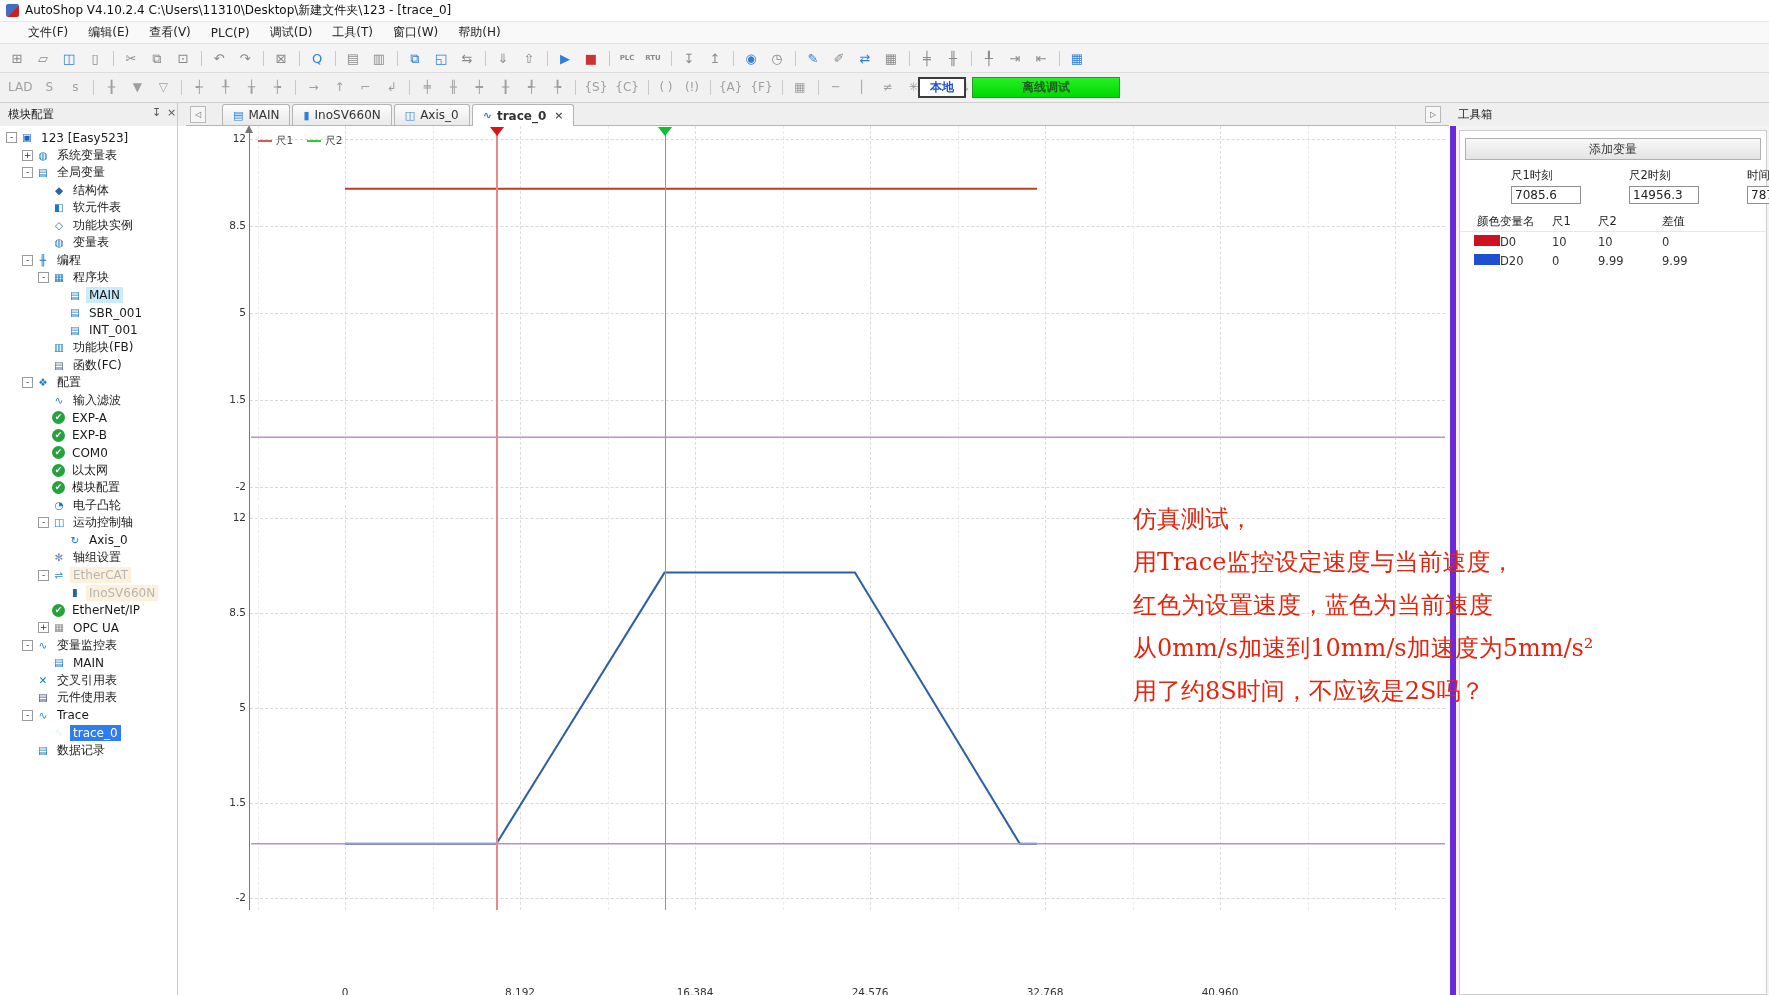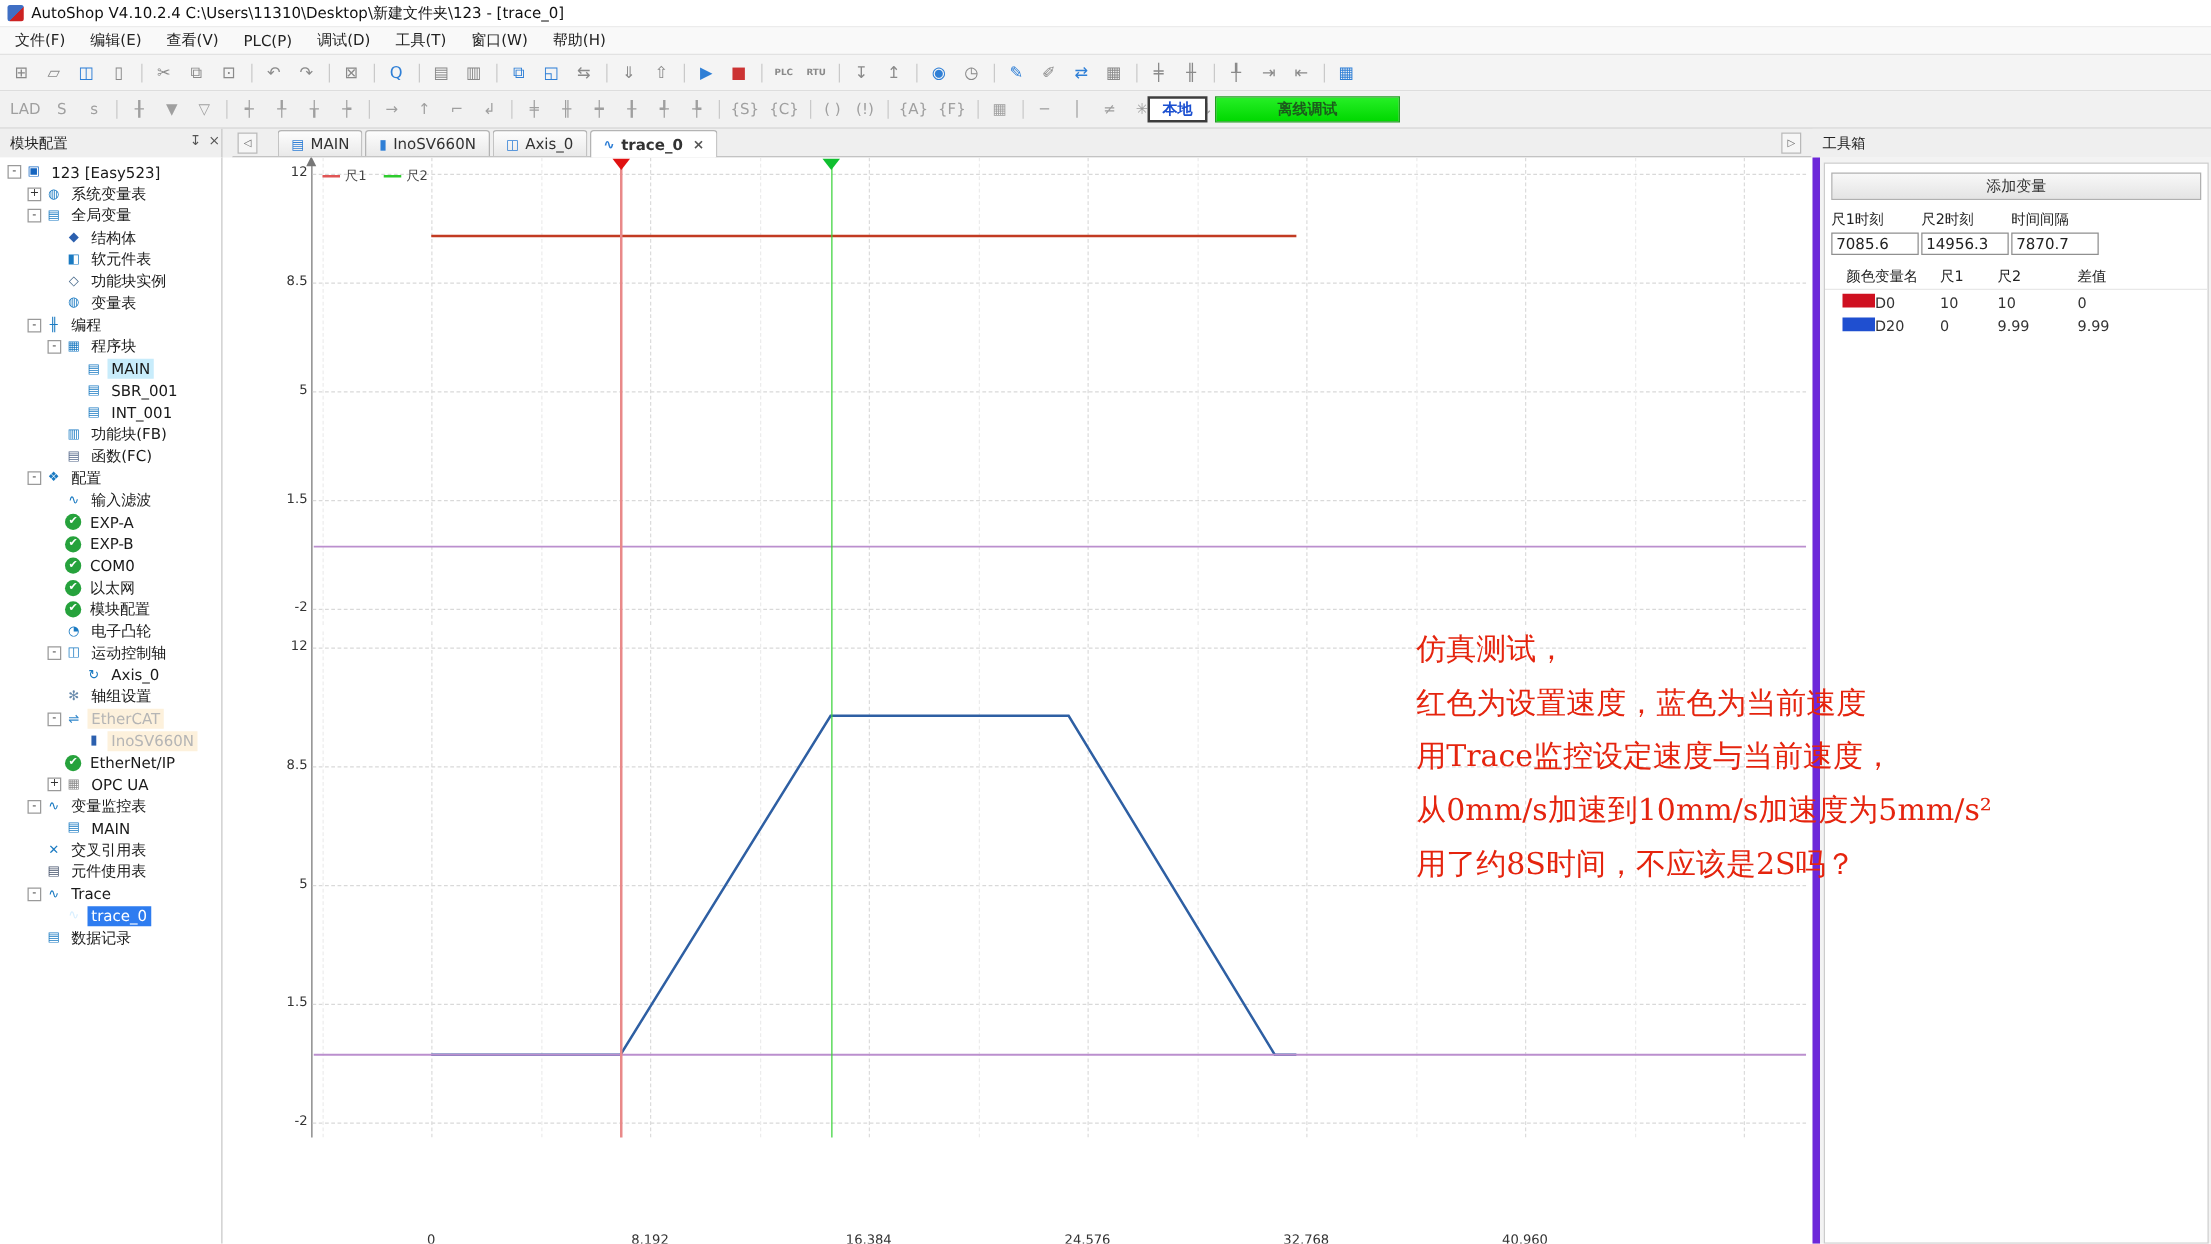--- a/index.html
+++ b/index.html
@@ -6,21 +6,21 @@
   body{width:1769px;height:995px;overflow:hidden;position:relative;background:#fff;
        font-family:"DejaVu Sans","Liberation Sans",sans-serif;font-size:12px;color:#222;
        -webkit-font-smoothing:antialiased;}
   
   #titlebar{position:absolute;left:0;top:0;width:100%;height:22px;background:#ffffff;
             border-bottom:1px solid #e6e6e6;display:flex;align-items:center;padding-left:6px;box-sizing:border-box;}
   #app-icon{width:13px;height:13px;margin-right:6px;border-radius:2px;
             background:linear-gradient(135deg,#3f6fc4 55%,#cc2222 55%);}
   #title-text{font-size:12px;color:#111;}
   #menubar{position:absolute;left:0;top:22px;width:100%;height:22px;background:#f9f9f9;
-           border-bottom:1px solid #e2e2e2;display:flex;align-items:center;padding-left:2px;box-sizing:border-box;}
+           border-bottom:1px solid #e2e2e2;display:flex;align-items:center;padding-left:18px;box-sizing:border-box;}
   .mi{padding:2px 10px;color:#222;cursor:default;}
   
   #tb1{position:absolute;left:0;top:44px;width:100%;height:29px;background:#f4f4f4;
        border-bottom:1px solid #ddd;display:flex;align-items:center;padding-left:4px;box-sizing:border-box;}
   #tb2{position:absolute;left:0;top:73px;width:100%;height:30px;background:#f1f1f1;
        border-bottom:1px solid #cfcfcf;display:flex;align-items:center;padding-left:4px;box-sizing:border-box;}
   .tbtn{width:24px;height:23px;margin:0 1px;border:1px solid transparent;background:transparent;
         font-family:inherit;font-size:13px;line-height:21px;text-align:center;color:#8a8a8a;
         padding:0;border-radius:2px;position:relative;}
   #tb2 .tbtn{color:#9f9f9f;font-size:12px;min-width:24px;width:auto;padding:0 2px;}
@@ -96,21 +96,21 @@
   #annotation{position:absolute;left:1133px;top:498px;z-index:50;pointer-events:none;
               font-family:"DejaVu Serif","Liberation Serif",serif;font-size:24px;line-height:43px;white-space:nowrap;}
   
   #rightpanel{position:absolute;left:1450px;top:126px;width:319px;height:869px;background:#f3f3f3;
               border-left:6px solid #6d28d9;box-sizing:border-box;}
   #tb-card{position:absolute;left:3px;top:4px;right:2px;bottom:0;background:#fff;border:1px solid #cccccc;}
   #add-var-btn{display:block;margin:7px 5px 0 5px;width:calc(100% - 10px);height:22px;
                background:linear-gradient(#f8f8f8,#e4e4e4);border:1px solid #b0b0b0;
                font-family:inherit;font-size:12px;color:#333;text-align:center;}
   #rulers{display:flex;padding:8px 5px 0 5px;gap:4px;}
-  .rfield{width:68px;}
+  .rfield{width:68px;margin-left:46px;}
   .rfield .rlab{font-size:11.5px;color:#222;margin-bottom:3px;}
   .rfield .rin{width:62px;height:16px;font-size:12px;font-family:inherit;padding:0 3px;
                border:1px solid #8f8f8f;color:#222;background:#fff;}
   #vtable{margin-top:8px;font-size:11.5px;color:#333;}
   .vhead,.vrow{display:flex;align-items:center;height:19px;}
   .vhead{color:#222;border-bottom:1px solid #e8e8e8;}
   .c-color{width:40px;padding-left:7px;box-sizing:border-box;text-align:right;}
   .c-name{width:52px;}
   .c-r1{width:46px;}
   .c-r2{width:64px;}
@@ -561,22 +561,22 @@
     <div class="xlab" data-name="x-tick-label" style="left: 1004px; top: 860px;">40,960</div>
     <div class="cursor-line" data-name="ruler1-cursor" style="left: 310.365px; background: rgb(233, 137, 137);"></div>
     <div class="cursor-tri" data-name="ruler1-cursor-marker" style="left: 303.865px; border-top: 9px solid rgb(224, 17, 17);"></div>
     <div class="cursor-line" data-name="ruler2-cursor" style="left: 478.501px; background: rgb(61, 212, 61);"></div>
     <div class="cursor-tri" data-name="ruler2-cursor-marker" style="left: 472.001px; border-top: 9px solid rgb(15, 191, 47);"></div>
   </div>
 
 <div id="annotation" data-name="annotation-overlay" style="color: rgb(229, 36, 14);">
 
 <div class="ann-line" data-name="annotation-line">仿真测试，</div>
+    <div class="ann-line" data-name="annotation-line">用Trace监控设定速度与当前速度，</div>
     <div class="ann-line" data-name="annotation-line">红色为设置速度，蓝色为当前速度</div>
-    <div class="ann-line" data-name="annotation-line">用Trace监控设定速度与当前速度，</div>
     <div class="ann-line" data-name="annotation-line">从0mm/s加速到10mm/s加速度为5mm/s²</div>
     <div class="ann-line" data-name="annotation-line">用了约8S时间，不应该是2S吗？</div>
   </div>
 
 <div id="rightpanel" data-name="toolbox-panel">
   <div id="tb-card" data-name="toolbox-card">
     <button id="add-var-btn" data-name="add-variable-button">添加变量</button>
     <div id="rulers" data-name="ruler-fields">
 
         <div class="rfield" data-name="ruler-field">

